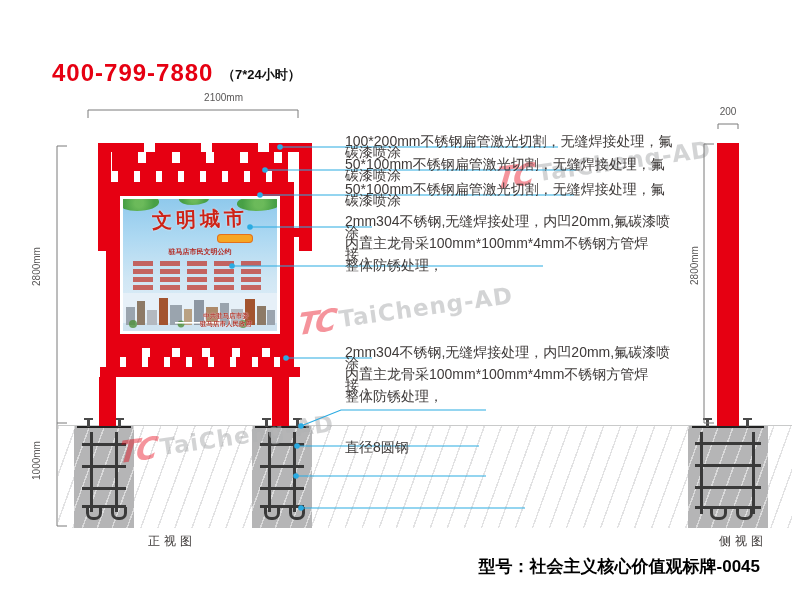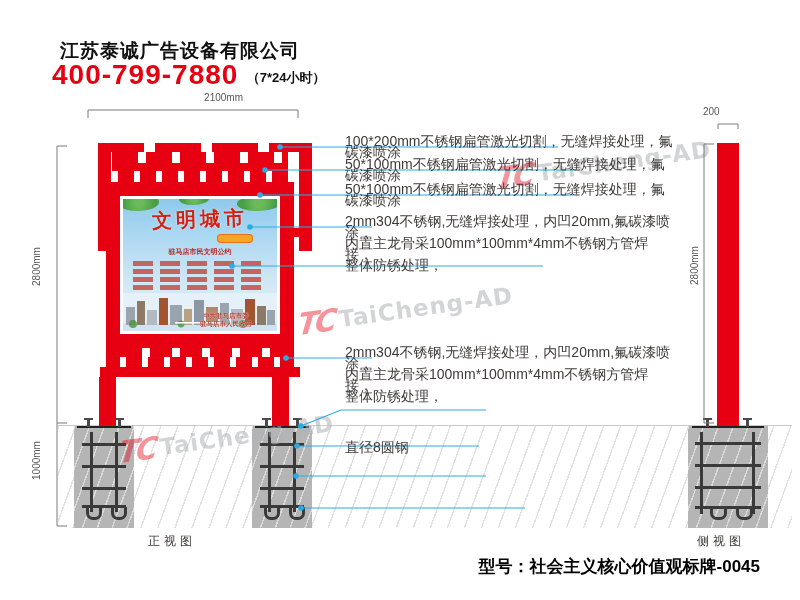--- a/index.html
+++ b/index.html
@@ -3,21 +3,21 @@
 <meta charset="utf-8">
 <style>
   html,body{margin:0;padding:0;background:#fff;}
   #canvas{position:relative;width:800px;height:600px;background:#ffffff;overflow:hidden;
           font-family:"Liberation Sans",sans-serif;}
   .abs{position:absolute;}
   .red{background:#e60012;}
   
   .company{left:60px;top:38px;font-size:19px;font-weight:800;color:#111;letter-spacing:1px;}
   .phoneRow{left:52px;top:59px;white-space:nowrap;}
-  .phone{font-size:28px;font-weight:800;color:#e60012;letter-spacing:1px;}
+  .phone{font-size:24px;font-weight:800;color:#e60012;letter-spacing:1px;}
   .hours{font-size:13px;font-weight:800;color:#111;margin-left:4px;position:relative;top:-2px;}
   
   .dim{font-size:10px;color:#595757;}
   .vdim{width:70px;text-align:center;transform:rotate(-90deg);}
   
   .ann{left:345px;width:330px;font-size:14px;line-height:11px;color:#3e3a39;}
   
   .viewlabel{font-size:12px;color:#3e3a39;letter-spacing:4px;}
   
   .model{left:470px;top:555px;width:290px;text-align:right;font-size:17px;font-weight:800;color:#000;}
@@ -59,21 +59,20 @@
   .prow{position:absolute;left:10px;width:134px;height:4.5px;opacity:.75;filter:blur(.3px);
         background:repeating-linear-gradient(90deg,#c23a30 0 20px,transparent 20px 27px);}
   .porg{position:absolute;bottom:3px;right:8px;width:86px;text-align:center;font-size:6.5px;line-height:8px;
         font-weight:bold;color:#b03a30;text-shadow:0 0 1px #fff;}
 </style>
 </head>
 <body>
 
 <div id="canvas">
 
-  <div class="abs company">江苏泰诚广告设备有限公司</div>
   <div class="abs phoneRow">
     <span class="phone">400-799-7880</span>
     <span class="hours">（7*24小时）</span>
   </div>
 
   <div class="abs hatch"></div>
   <div class="abs ground"></div>
 
   <div class="abs found" style="left:74px;top:426px;width:60px;height:102px;">
     <div class="whitehatch"></div>
@@ -221,21 +220,21 @@
       <circle cx="301" cy="426" r="2.8"></circle>
         <circle cx="297" cy="446" r="2.8"></circle>
       <circle cx="296" cy="476" r="2.8"></circle>
         <circle cx="301" cy="508" r="2.8"></circle>
     </g>
   </svg>
 
   <div class="abs dim" style="left:143px;top:92px;width:100px;text-align:right;">2100mm</div>
   <div class="abs dim vdim" style="left:1px;top:261px;">2800mm</div>
   <div class="abs dim vdim" style="left:1px;top:455px;">1000mm</div>
-  <div class="abs dim" style="left:703px;top:106px;width:50px;">200</div>
+  <div class="abs dim" style="left:703px;top:106px;width:50px;text-align:center;">200</div>
   <div class="abs dim vdim" style="left:659px;top:260px;">2800mm</div>
 
   <div class="abs ann" style="top:136px;">
     <div>100*200mm不锈钢扁管激光切割，无缝焊接处理，氟碳漆喷涂</div>
   </div>
   <div class="abs ann" style="top:159px;">
     <div>50*100mm不锈钢扁管激光切割，无缝焊接处理，氟碳漆喷涂</div>
   </div>
   <div class="abs ann" style="top:184px;">
     <div>50*100mm不锈钢扁管激光切割，无缝焊接处理，氟碳漆喷涂</div>
@@ -248,17 +247,17 @@
   <div class="abs ann" style="top:347px;">
     <div>2mm304不锈钢,无缝焊接处理，内凹20mm,氟碳漆喷涂，</div>
     <div>内置主龙骨采100mm*100mm*4mm不锈钢方管焊接，</div>
     <div>整体防锈处理，</div>
   </div>
   <div class="abs ann" style="top:442px;">
     <div>直径8圆钢</div>
   </div>
 
   <div class="abs viewlabel" style="left:148px;top:533px;">正视图</div>
-  <div class="abs viewlabel" style="left:697px;top:533px;text-align:center;">侧视图</div>
+  <div class="abs viewlabel" style="left:719px;top:533px;text-align:center;">侧视图</div>
 
   <div class="abs model">型号：社会主义核心价值观标牌-0045</div>
 
 </div>
 
 </body></html>

